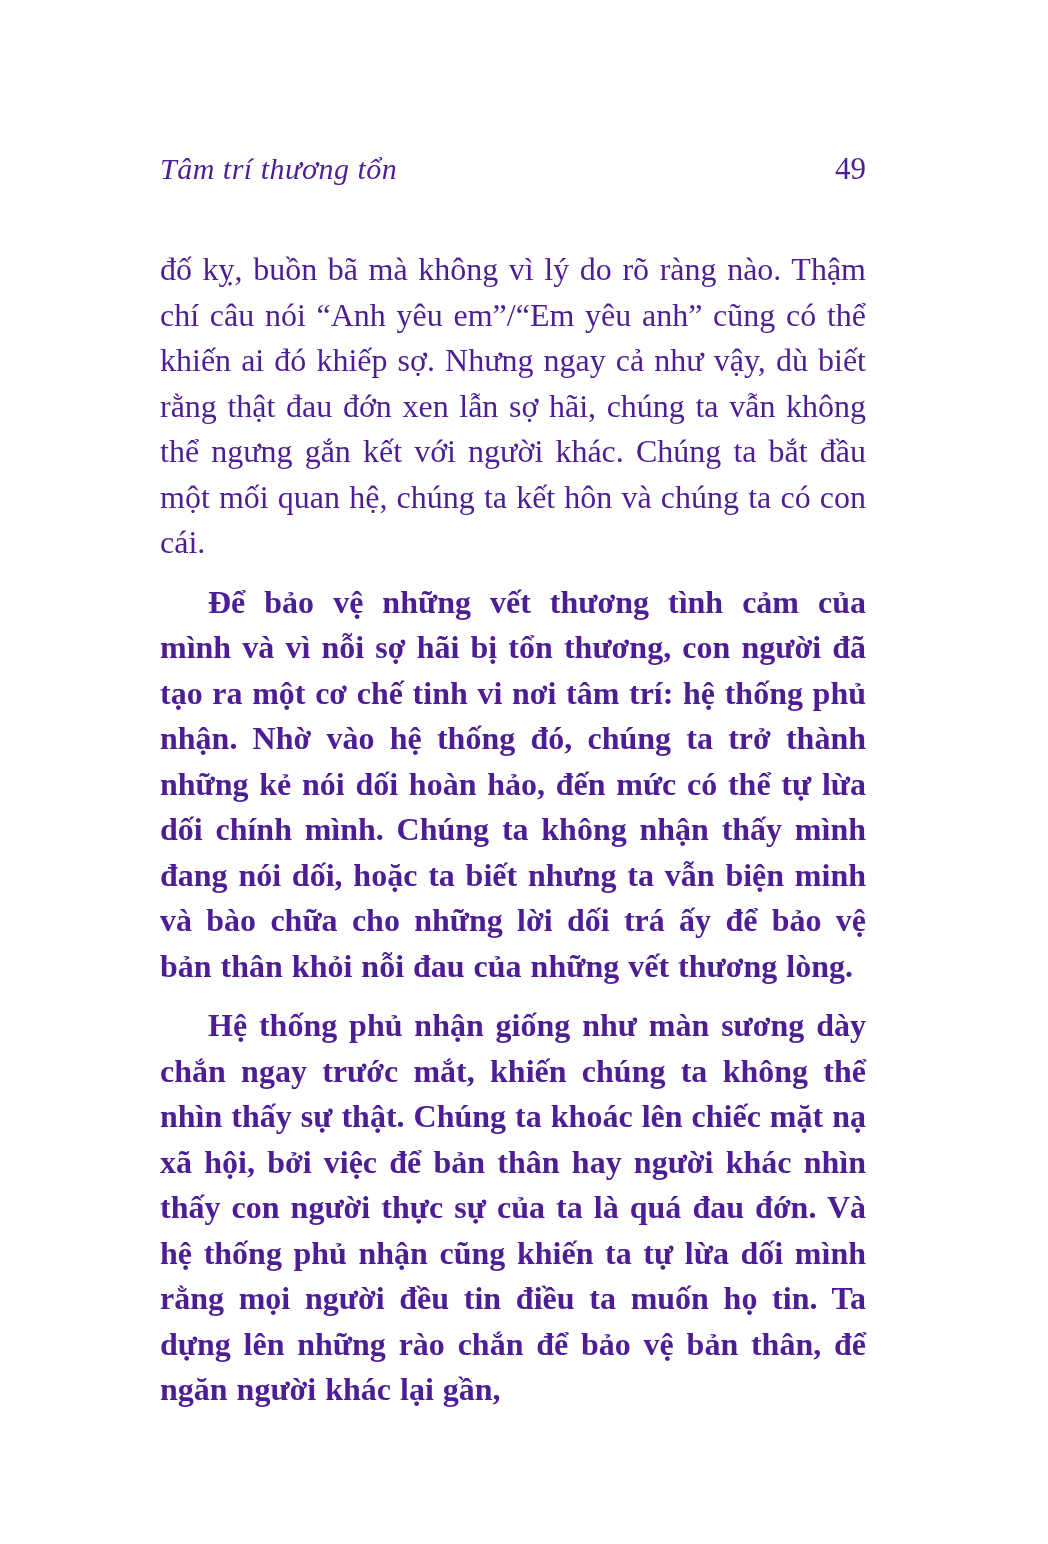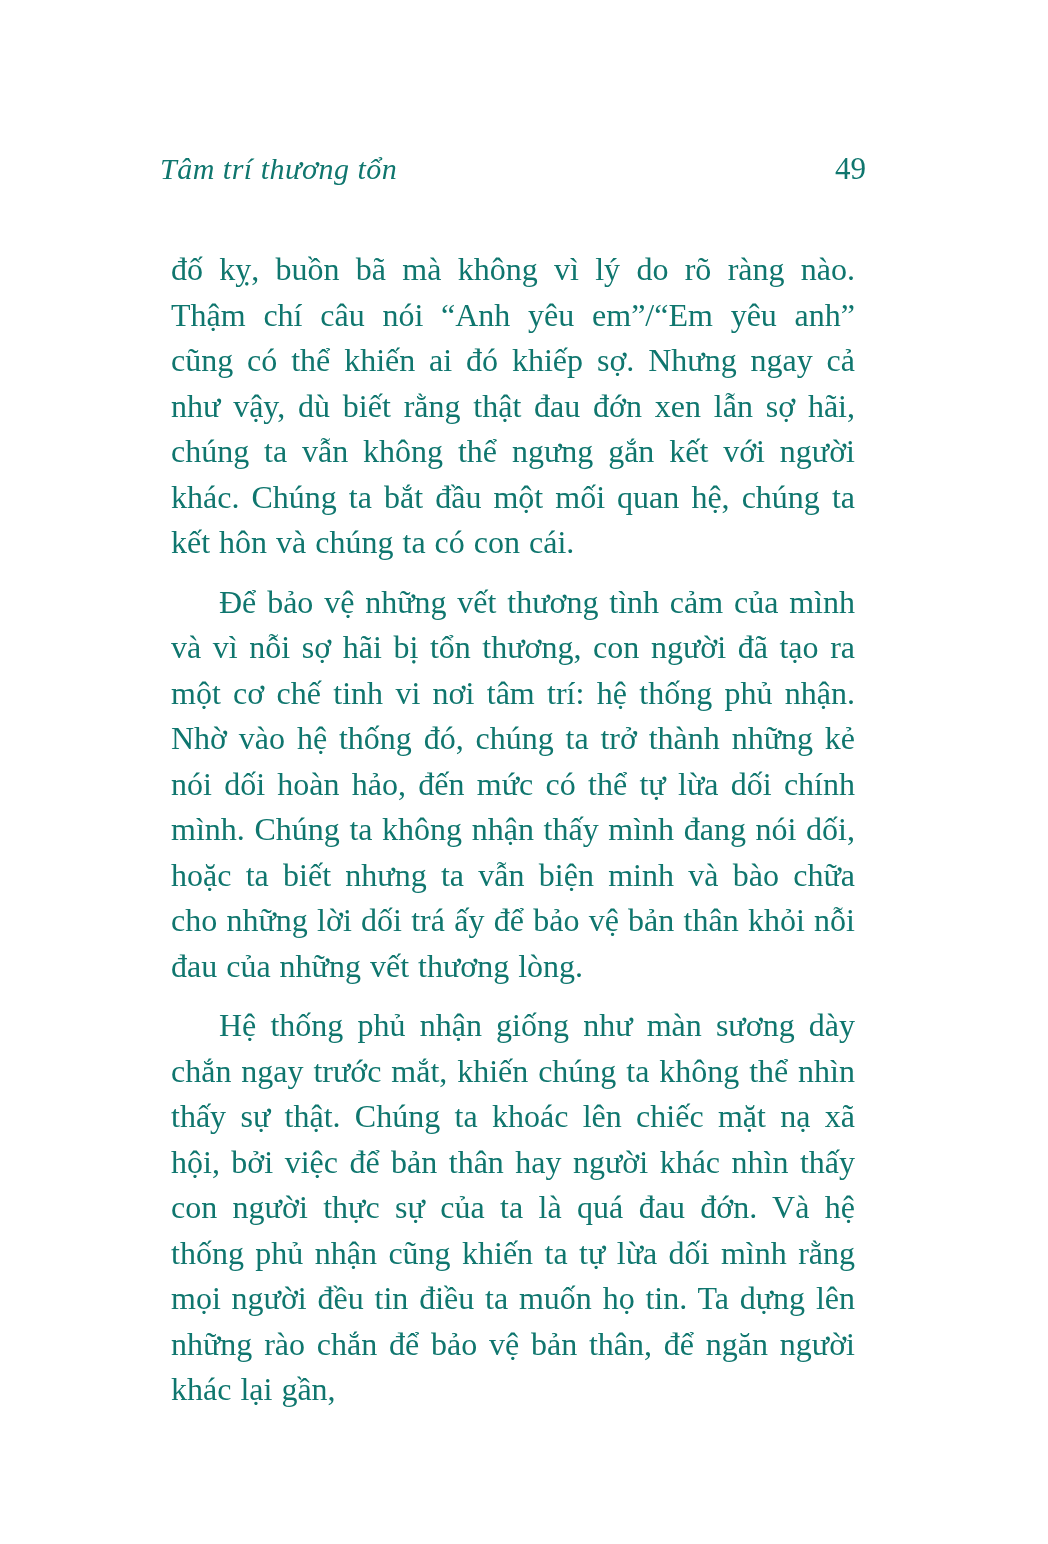--- a/index.html
+++ b/index.html
@@ -4,21 +4,21 @@
 <style>
   * { margin: 0; padding: 0; box-sizing: border-box; }
   html, body { background: #ffffff; }
   .page {
     position: relative;
     width: 1048px;
     height: 1544px;
     background: #ffffff;
     overflow: hidden;
     font-family: "Liberation Serif", "DejaVu Serif", serif;
-    color: #0f766e;
+    color: #4c1d95;
   }
   .content {
     position: absolute;
     left: 160px;
     top: 150px;
     width: 706px; 
   }
   .running-head {
     display: flex;
     justify-content: space-between;
@@ -34,25 +34,26 @@
     font-style: normal;
     font-size: 31px;
   }
   .body-text {
     margin-top: 60px;
     font-size: 32px;
     line-height: 45.5px;
     text-align: justify;
   }
   .body-text p {
-    margin: 11px;
+    margin: 0;
     word-spacing: 1px;
   }
   .body-text p + p {
     margin-top: 14px;
+    font-weight: bold;
   }
   .body-text p.indented {
     text-indent: 48px;
   }
 </style>
 </head>
 <body>
 
 <div class="page">
   <div class="content">

